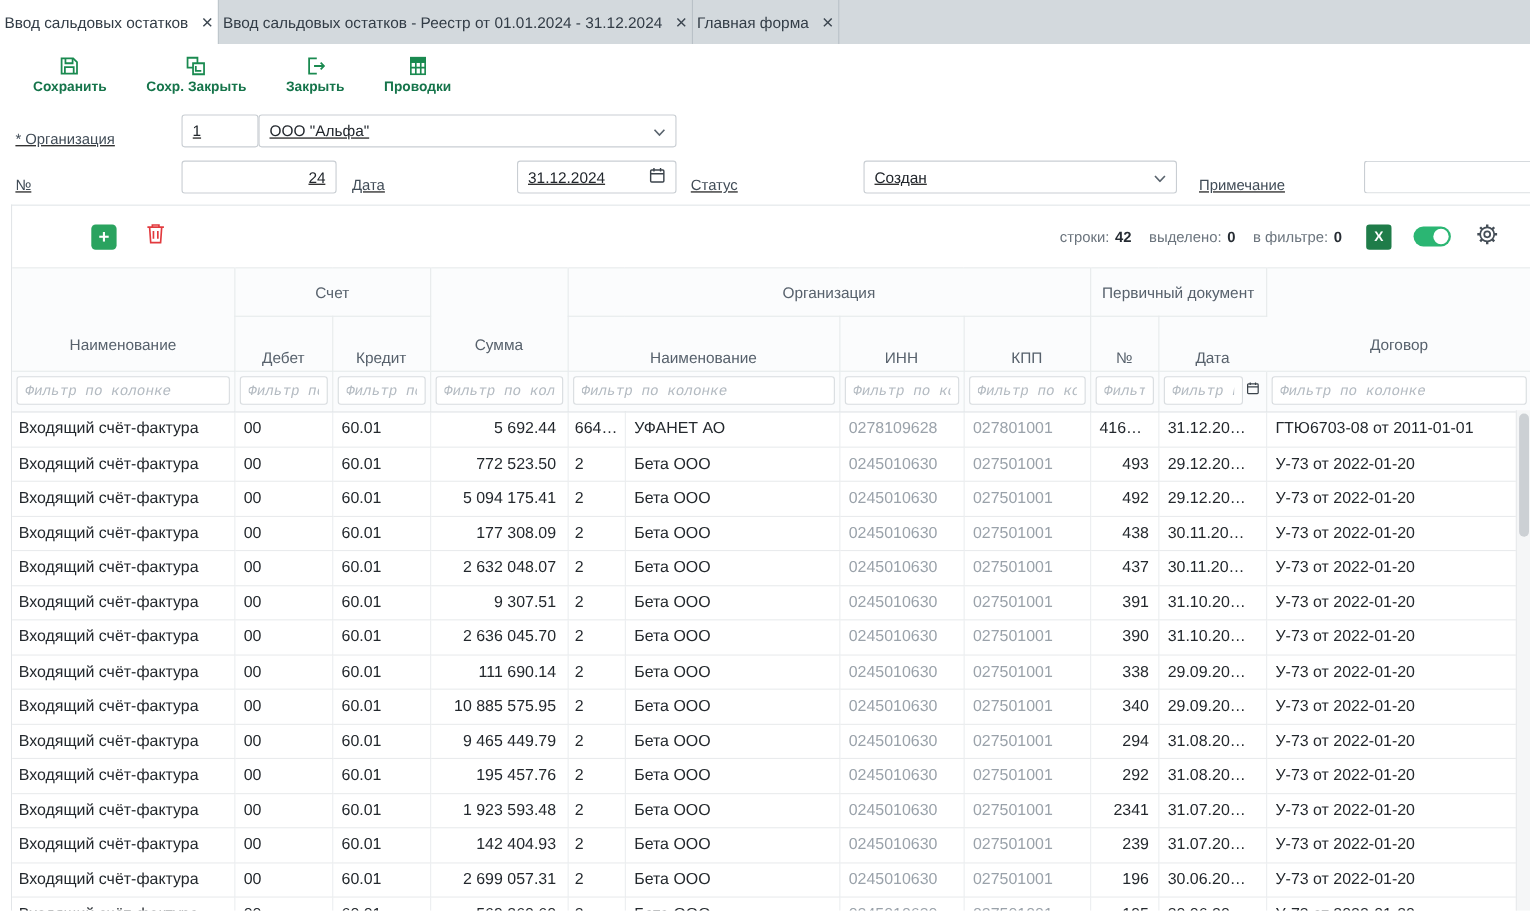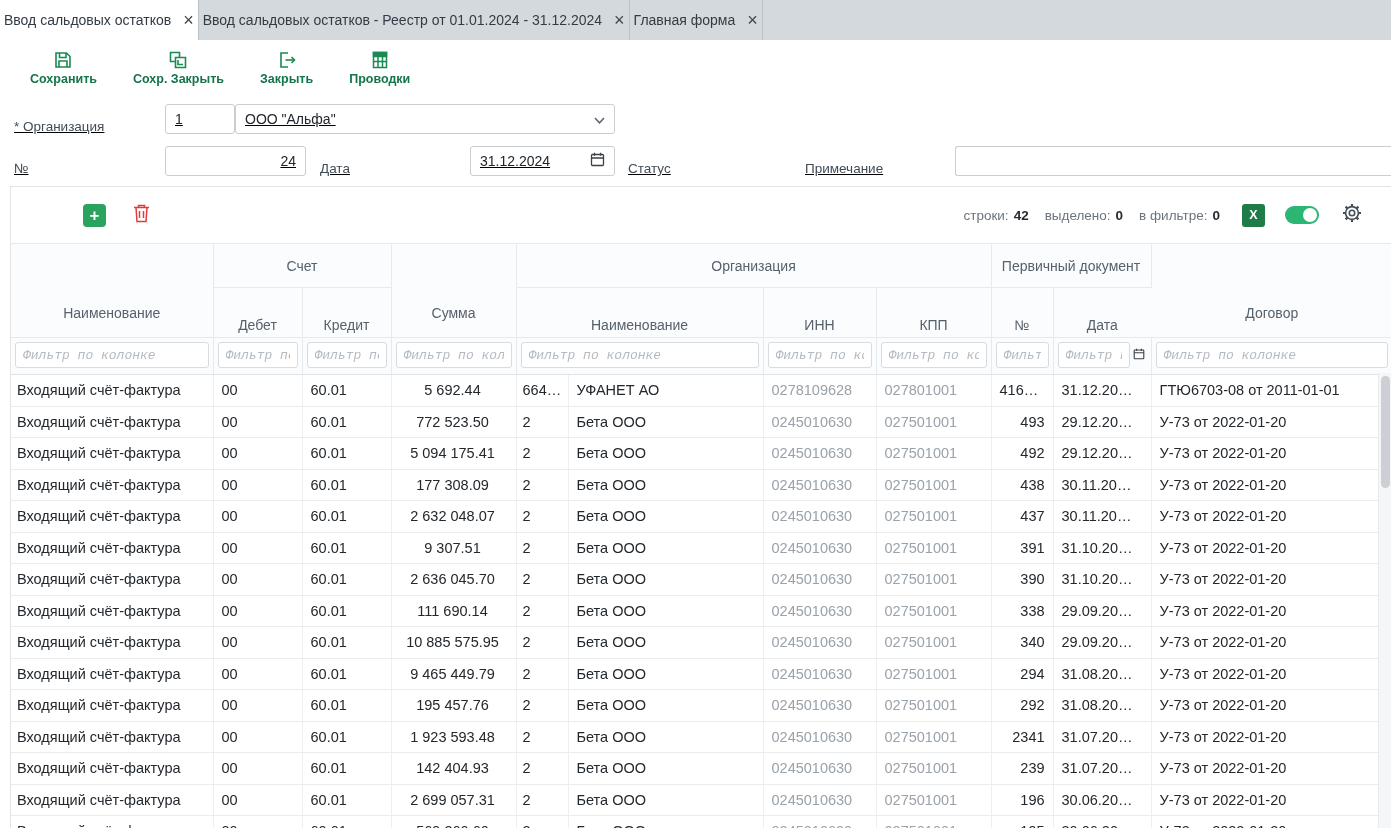--- a/index.html
+++ b/index.html
@@ -66,21 +66,21 @@
   tr.filter-row td { background:#fbfcfd; border-right:1px solid #e7eaec; border-bottom:1px solid #dfe3e6; padding:4px 4px 6px; }
   thead th:last-child, tr.filter-row td:last-child, tbody td:last-child { border-right:none; }
   .filter { width:100%; height:26px; border:1px solid #d8dcdf; border-radius:3px; padding:0 7px;
             font-size:13px; font-family:Liberation Mono, monospace; color:#333; background:#fff; outline:none; }
   .filter::placeholder { font-style:italic; color:#b3bac1; opacity:1; text-overflow:ellipsis; }
   .fdate { display:flex; align-items:center; gap:3px; padding-right:2px; }
   .fdate .filter { flex:1 1 auto; min-width:0; }
   tbody td { height:31.5px; padding:0 8px; font-size:14.5px; color:#23282d; background:#fff; white-space:nowrap;
              overflow:hidden; text-overflow:ellipsis; border-right:1px solid #eceef0; border-bottom:1px solid #e9ebed; }
   tbody td.c0 { padding-left:6px; }
-  tbody td.c3 { text-align:center; padding-right:10px; }
+  tbody td.c3 { text-align:right; padding-right:10px; }
   tbody td.c4 { padding:0 6px; }
   tbody td.c6, tbody td.c7 { color:#9aa2aa; }
   tbody td.c8 { text-align:right; }
 
   
   .vscroll { position:absolute; top:186px; right:0; bottom:0; width:13px; background:#f5f6f7; border-left:1px solid #e8eaec; }
   .vthumb { position:absolute; top:3px; left:2px; width:9px; height:112px; background:#ccd0d4; border-radius:5px; }
 </style>
 </head>
 <body>
@@ -169,20 +169,28 @@
       <div class="field f-date">
         <input value="31.12.2024" style="">
         <span>
           <svg width="15" height="15" viewBox="0 0 15 15" fill="none" stroke="#3a424a" stroke-width="1.3">
             <rect x="1.5" y="2.5" width="12" height="11" rx="1"></rect>
               <path d="M1.5 6 h12 M4.5 0.8 v3 M10.5 0.8 v3"></path>
           </svg>
         </span>
       </div>
       <span class="lab w-status">Статус</span>
+      <div class="field f-status">
+        <span>Создан</span>
+        <span>
+          <svg width="11" height="7" viewBox="0 0 11 7" fill="none" stroke="#5a646e" stroke-width="1.5">
+              <path d="M1 1 L5.5 5.8 L10 1"></path>
+            </svg>
+        </span>
+      </div>
       <span class="lab w-note">Примечание</span>
       <div class="field f-note">
         <input value="" style="">
       </div>
     </div>
   </div>
 
   <div class="grid-panel">
     <div class="grid-toolbar">
       <div class="btn-add">

